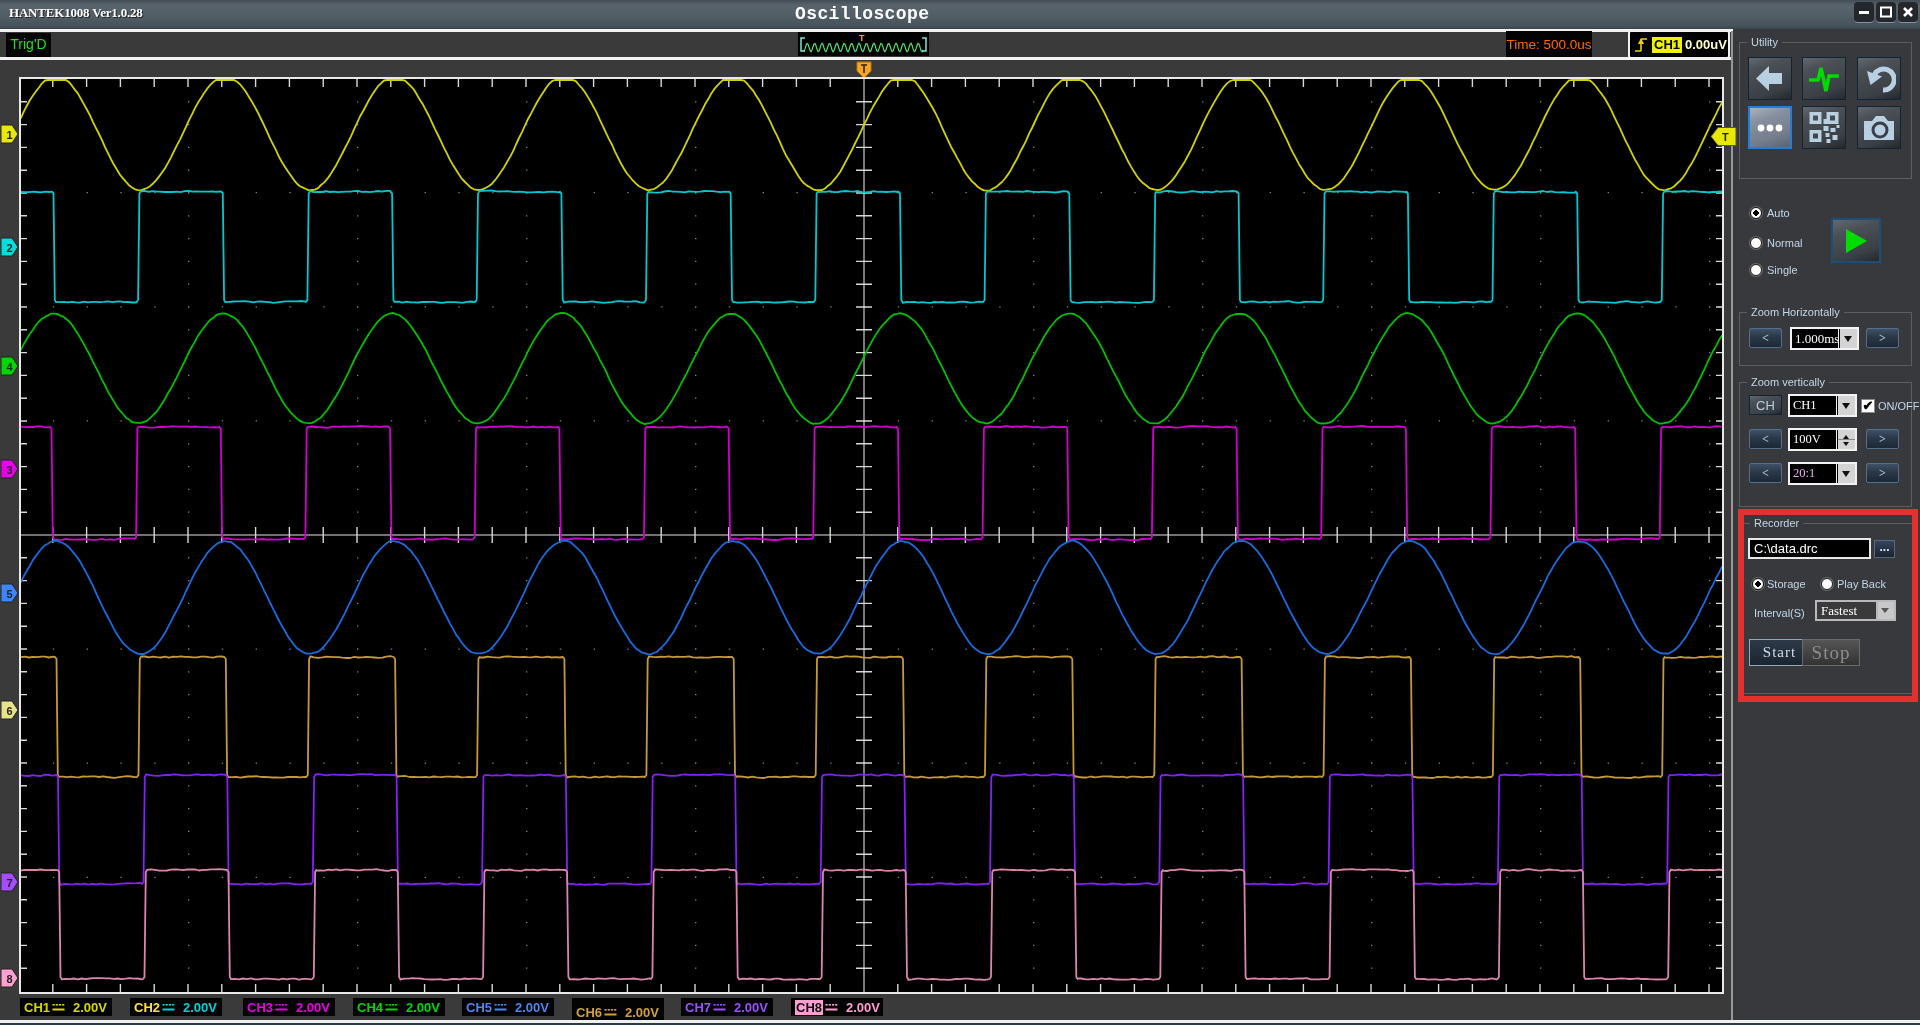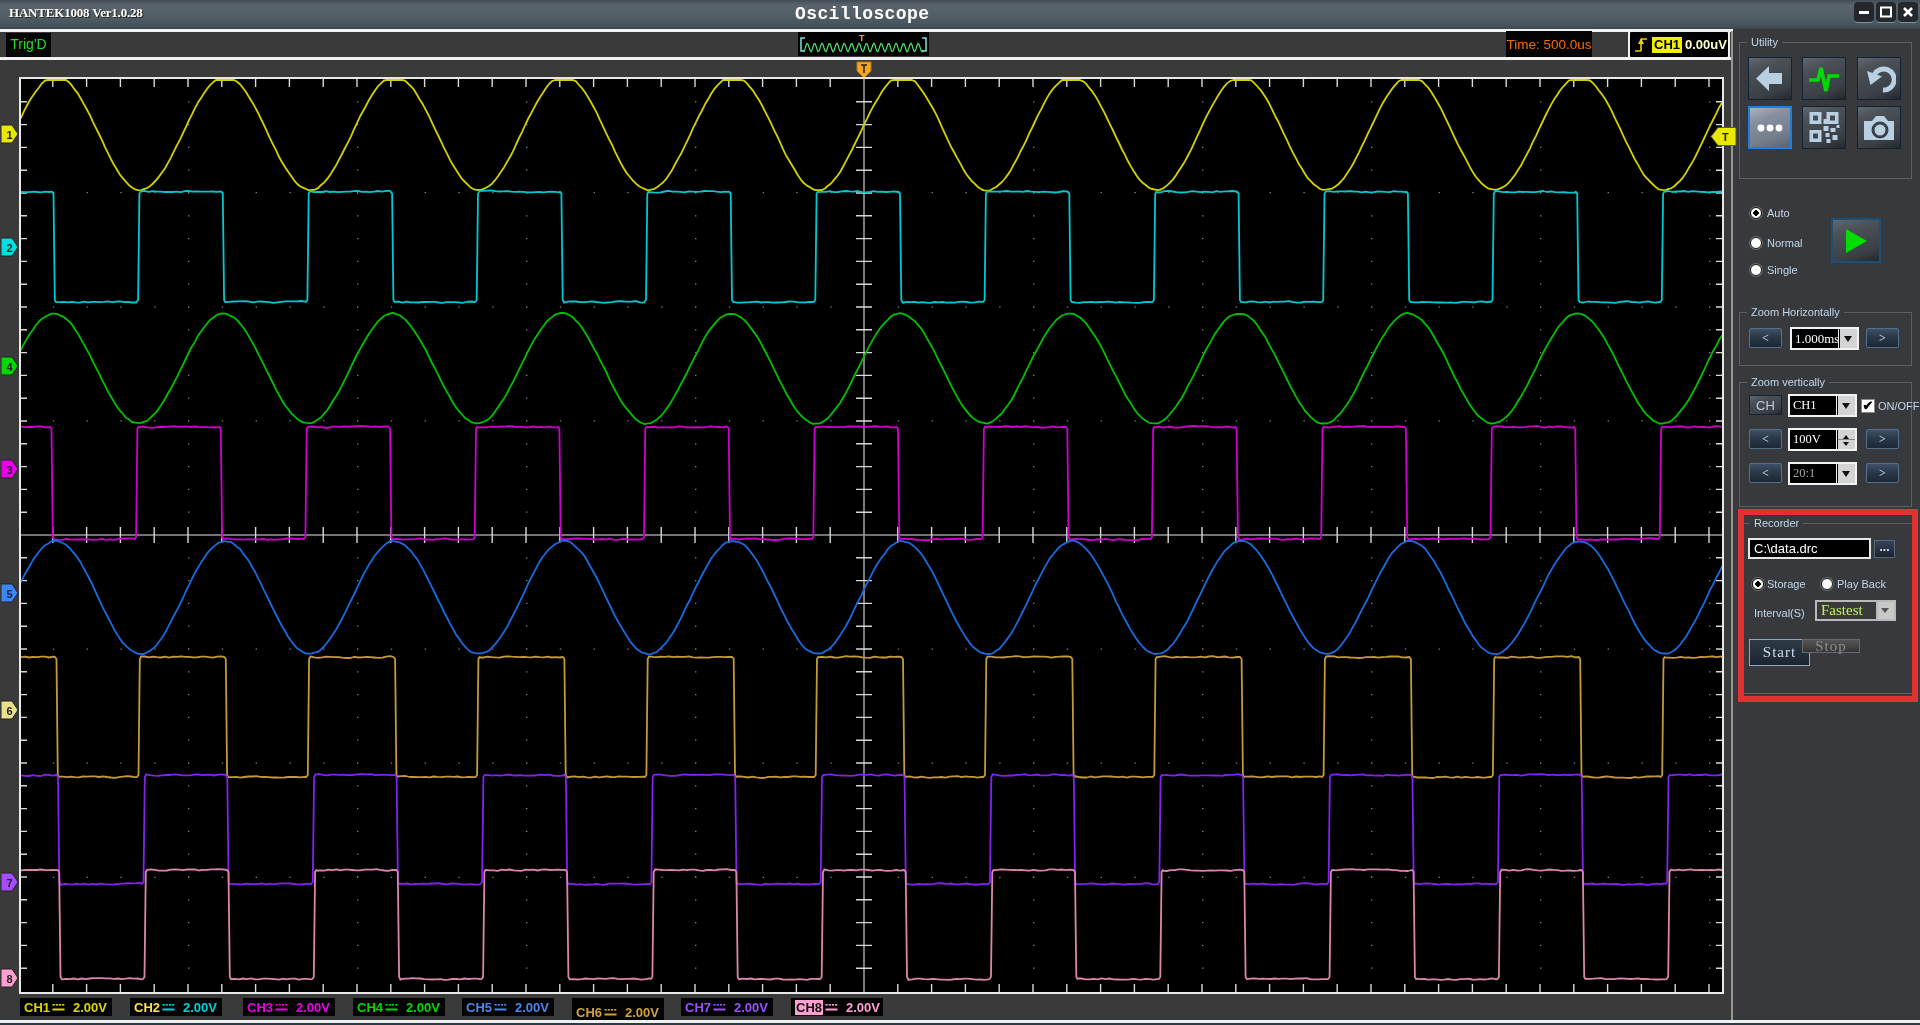--- a/index.html
+++ b/index.html
@@ -302,37 +302,37 @@
       <span style="position:absolute;left:3px;top:0px;color:#fff;font-size:12.5px;line-height:19px;font-family:'Liberation Serif',serif">100V</span>
       <span style="position:absolute;right:0;top:0;bottom:0;width:17px;background:#d4d4d4;border-left:1px solid #000;outline:1px solid #f2f2f2;">
         <i style="position:absolute;left:4.5px;top:2px;border:3.5px solid transparent;border-bottom:4px solid #111"></i>
         <span style="position:absolute;left:0;right:0;top:9px;height:1px;background:#888"></span>
         <i style="position:absolute;left:4.5px;top:12px;border:3.5px solid transparent;border-top:4px solid #111"></i>
       </span>
     </div>
     <div style="position:absolute;left:1866px;top:429px;width:33px;height:20px;background:linear-gradient(#3f5166 0%,#2a3848 45%,#1c2836 100%);border:1px solid #526f8d;box-sizing:border-box;border-radius:2px;display:flex;align-items:center;justify-content:center;color:#a9c4da;font-weight:bold;font-size:12px;font-family:'Liberation Serif',serif">&gt;</div>
 <div style="position:absolute;left:1749px;top:463px;width:33px;height:20px;background:linear-gradient(#3f5166 0%,#2a3848 45%,#1c2836 100%);border:1px solid #526f8d;box-sizing:border-box;border-radius:2px;display:flex;align-items:center;justify-content:center;color:#a9c4da;font-weight:bold;font-size:12px;font-family:'Liberation Serif',serif">&lt;</div>
     <div style="position:absolute;left:1788px;top:462px;width:69px;height:23px;border:2px solid #f2f2f2;background:#000;box-sizing:border-box;">
-      <span style="position:absolute;left:3px;top:0px;color:#a3a3a3;font-size:12.5px;line-height:19px;font-family:'Liberation Serif',serif">20:1</span>
+      <span style="position:absolute;left:3px;top:0px;color:#f0abfc;font-size:12.5px;line-height:19px;font-family:'Liberation Serif',serif">20:1</span>
       <span style="position:absolute;right:0;top:0;bottom:0;width:17px;background:#d4d4d4;border-left:1px solid #000;outline:1px solid #f2f2f2;">
         <i style="position:absolute;left:3.5px;top:7px;border:4.5px solid transparent;border-top:6px solid #111"></i>
       </span>
     </div>
     <div style="position:absolute;left:1866px;top:463px;width:33px;height:20px;background:linear-gradient(#3f5166 0%,#2a3848 45%,#1c2836 100%);border:1px solid #526f8d;box-sizing:border-box;border-radius:2px;display:flex;align-items:center;justify-content:center;color:#a9c4da;font-weight:bold;font-size:12px;font-family:'Liberation Serif',serif">&gt;</div>
 <div style="position:absolute;left:1742px;top:523px;width:170px;height:169px;border:1px solid #5e5e5e;background:#37393c">
       <span style="position:absolute;left:7px;top:-8px;background:#37393c;padding:0 4px;color:#c3d7ea;font-size:11px;line-height:14px">Recorder</span>
     </div>
 <div style="position:absolute;left:1748px;top:538px;width:123px;height:21px;box-sizing:border-box;border:2px solid #e8e8e8;background:#000;color:#ffffff;font-size:13px;line-height:17px;padding-left:4px">C:\data.drc</div>
     <div style="position:absolute;left:1874px;top:540px;width:21px;height:18px;box-sizing:border-box;border:1px solid #55687e;background:linear-gradient(#35445a,#1a2430);color:#dde8f2;font-size:12px;font-weight:bold;text-align:center;line-height:12px">...</div>
 <span style="position:absolute;left:1752px;top:578px;width:12px;height:12px;border-radius:50%;background:radial-gradient(circle at 50% 50%, #000 0 2.6px, #fff 2.6px 100%);border:1.5px solid #1c1c1c;box-sizing:border-box;box-shadow:0 0 0 1px #6a6a6a"></span>
     <span style="position:absolute;left:1767px;top:578px;font-size:11px;color:#c3d7ea;white-space:nowrap;">Storage</span>
 <span style="position:absolute;left:1821px;top:578px;width:12px;height:12px;border-radius:50%;background:#fff;border:1.5px solid #1c1c1c;box-sizing:border-box;box-shadow:0 0 0 1px #6a6a6a"></span>
     <span style="position:absolute;left:1837px;top:578px;font-size:11px;color:#c3d7ea;white-space:nowrap;">Play Back</span>
 <span style="position:absolute;left:1754px;top:607px;font-size:11px;color:#c3d7ea;white-space:nowrap;">Interval(S)</span>
 <div style="position:absolute;left:1815px;top:600px;width:81px;height:21px;border:2px solid #b9b9b9;background:#3a3a3a;box-sizing:border-box;">
-      <span style="position:absolute;left:4px;top:0px;color:#bef264;font-size:15px;line-height:17px;font-family:'Liberation Serif',serif">Fastest</span>
+      <span style="position:absolute;left:4px;top:0px;color:#ffffff;font-size:13px;line-height:17px;font-family:'Liberation Serif',serif">Fastest</span>
       <span style="position:absolute;right:0;top:0;bottom:0;width:16px;background:#c8c8c8;border-left:2px solid #b9b9b9;">
         <i style="position:absolute;left:3px;top:6px;border:4px solid transparent;border-top:5px solid #555"></i>
       </span>
     </div>
 <div style="position:absolute;left:1749px;top:639px;width:61px;height:27px;box-sizing:border-box;border:1px solid #8fa8bf;background:linear-gradient(#2e3947,#1b2530);display:flex;align-items:center;justify-content:center;color:#cfdded;font-size:15px;font-family:'Liberation Serif',serif;letter-spacing:1px">Start</div>
-    <div style="position:absolute;left:1802px;top:639px;width:58px;height:14px;box-sizing:border-box;border:1px solid #6a6a6a;background:linear-gradient(#555555,#333333);display:flex;align-items:center;justify-content:center;color:#8d8d8d;font-size:15px;font-family:'Liberation Serif',serif;letter-spacing:1px">Stop</div>
+    <div style="position:absolute;left:1802px;top:639px;width:58px;height:27px;box-sizing:border-box;border:1px solid #6a6a6a;background:linear-gradient(#555555,#333333);display:flex;align-items:center;justify-content:center;color:#8d8d8d;font-size:19px;font-family:'Liberation Serif',serif;letter-spacing:1px">Stop</div>
 <div style="position:absolute;left:1738px;top:509px;width:180px;height:193px;border:6px solid #e33030;box-sizing:border-box"></div>
 </div>
 </body></html>

